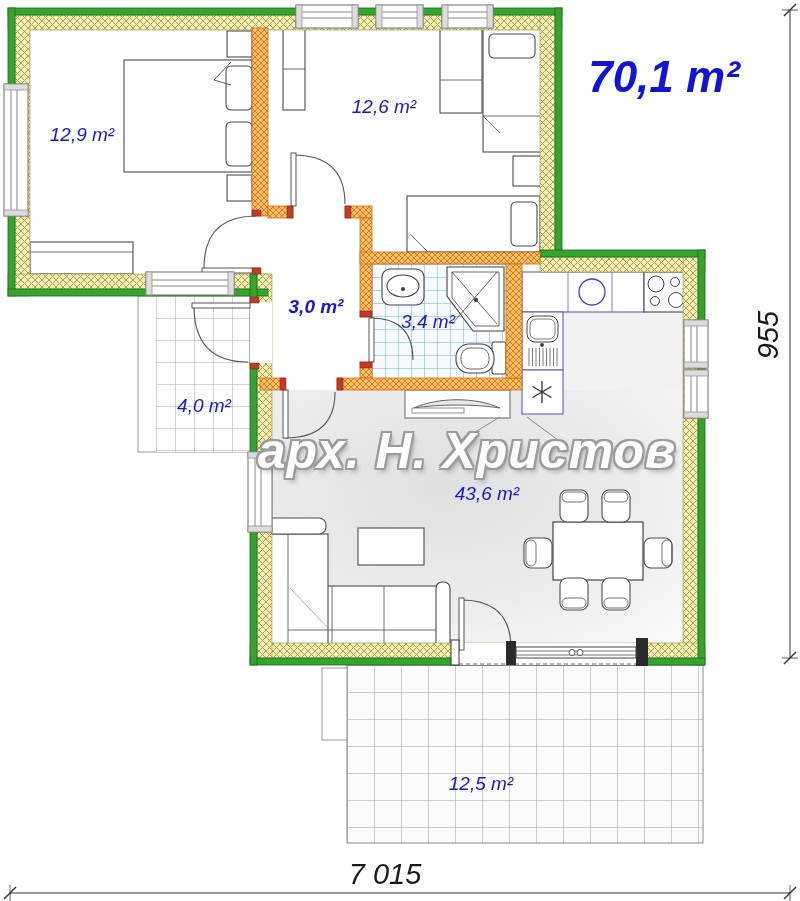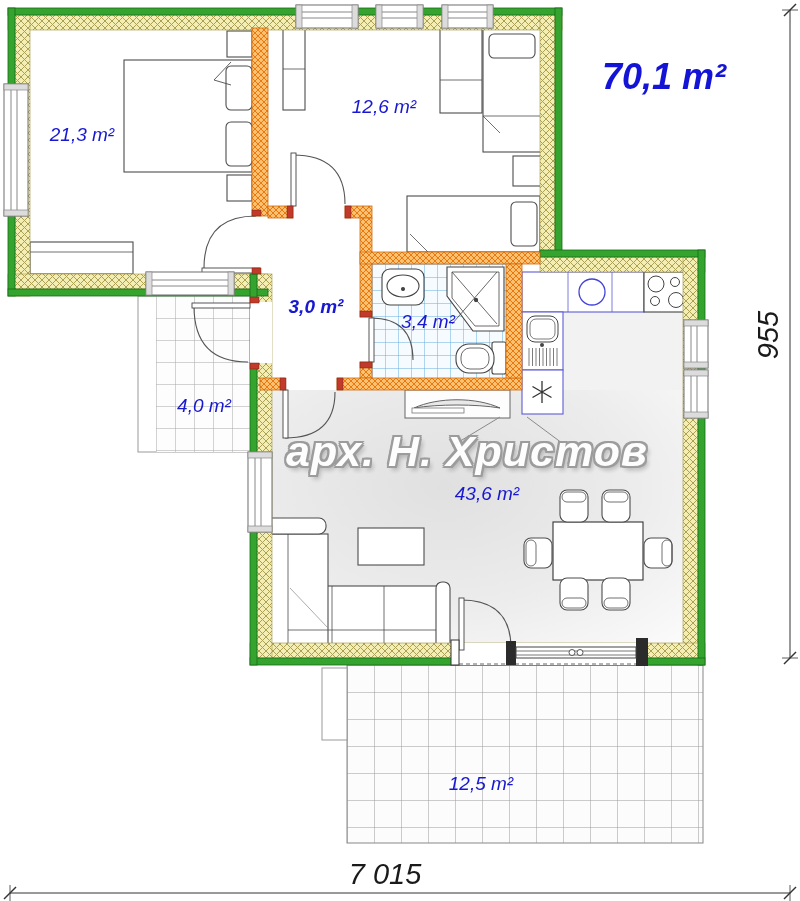--- a/index.html
+++ b/index.html
@@ -1,23 +1,23 @@
 <!DOCTYPE html>
 <html><head>
 <meta charset="utf-8">
 <style>
   html,body{margin:0;padding:0;background:#fff;font-family:"Liberation Sans",sans-serif;}
   #plan{position:relative;width:800px;height:901px;background:#fff;overflow:hidden;}
   #plan svg{position:absolute;left:0;top:0;}
   .abs{position:absolute;transform:translate(-50%,-50%);white-space:nowrap;}
   .room-label{font-style:italic;font-weight:400;font-size:19px;color:#1818d2;}
-  .total-label{font-style:italic;font-weight:700;font-size:36px;color:#1414d6;}
+  .total-label{font-style:italic;font-weight:700;font-size:44px;color:#1414d6;}
   .dim-label{font-style:italic;font-weight:400;font-size:29px;color:#1a1a1a;}
   .dim-label.vert{transform:translate(-50%,-50%) rotate(-90deg);}
-  .watermark{font-style:italic;font-weight:700;font-size:43px;letter-spacing:1px;color:#ffffff;opacity:.93;
+  .watermark{font-style:italic;font-weight:700;font-size:50px;letter-spacing:1px;color:#ffffff;opacity:.93;
     text-shadow:-2px -2px 0 #979797,2px -2px 0 #979797,-2px 2px 0 #979797,2px 2px 0 #979797,
                 -2px 0 0 #979797,2px 0 0 #979797,0 -2px 0 #979797,0 2px 0 #979797,3px 4px 5px rgba(0,0,0,.28);}
 </style>
 </head>
 <body>
 
 <div id="plan">
 
 <svg width="800" height="901" viewBox="0 0 800 901">
   <defs>
@@ -296,21 +296,21 @@
     <line x1="4" y1="899" x2="16" y2="887" stroke-width="1.5"></line>
     <line x1="784" y1="899" x2="796" y2="887" stroke-width="1.5"></line>
     <line x1="790" y1="10" x2="790" y2="658" stroke-width="1"></line>
     <line x1="782" y1="10" x2="798" y2="10" stroke-width="0.8"></line>
     <line x1="782" y1="658" x2="798" y2="658" stroke-width="0.8"></line>
     <line x1="784" y1="16" x2="796" y2="4" stroke-width="1.5"></line>
     <line x1="784" y1="664" x2="796" y2="652" stroke-width="1.5"></line>
   </g>
 </svg>
 
-  <div class="abs room-label" style="left:82px;top:135px;">21,3 m²</div>
+  <div class="abs room-label" style="left:82px;top:135px;">12,9 m²</div>
   <div class="abs room-label" style="left:384px;top:107px;">12,6 m²</div>
   <div class="abs room-label" style="left:316px;top:307px;font-weight:bold;">3,0 m²</div>
   <div class="abs room-label" style="left:428px;top:322px;text-align:center;">3,4 m²</div>
   <div class="abs room-label" style="left:204px;top:406px;">4,0 m²</div>
   <div class="abs room-label" style="left:487px;top:494px;">43,6 m²</div>
   <div class="abs room-label" style="left:481px;top:784px;">12,5 m²</div>
   <div class="abs total-label" style="left:664px;top:77px;">70,1 m²</div>
   <div class="abs watermark" style="left:467px;top:451px;">арх. Н. Христов</div>
   <div class="abs dim-label" style="left:385px;top:874px;">7 015</div>
   <div class="abs dim-label vert" style="left:768px;top:335px;">955</div>

